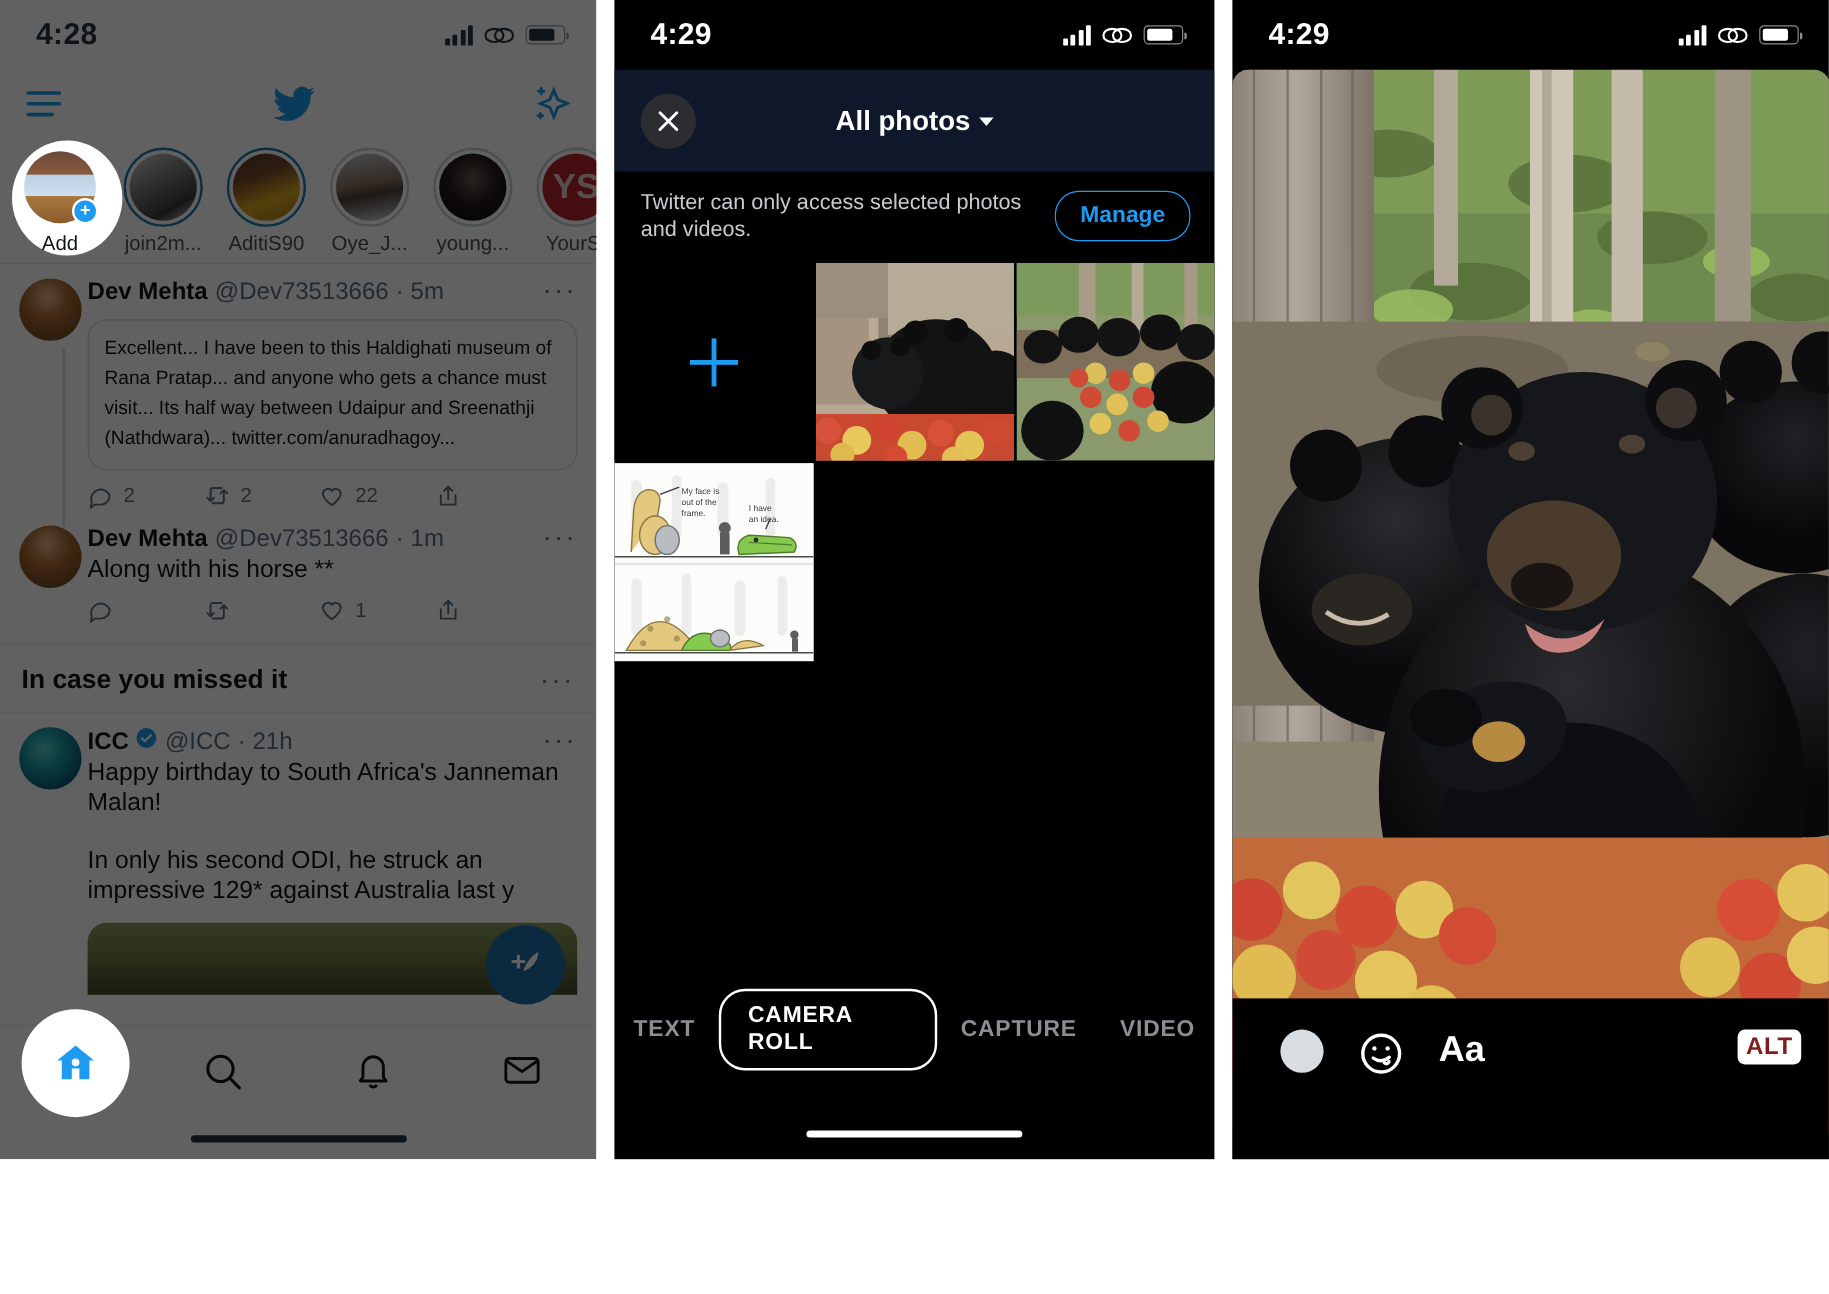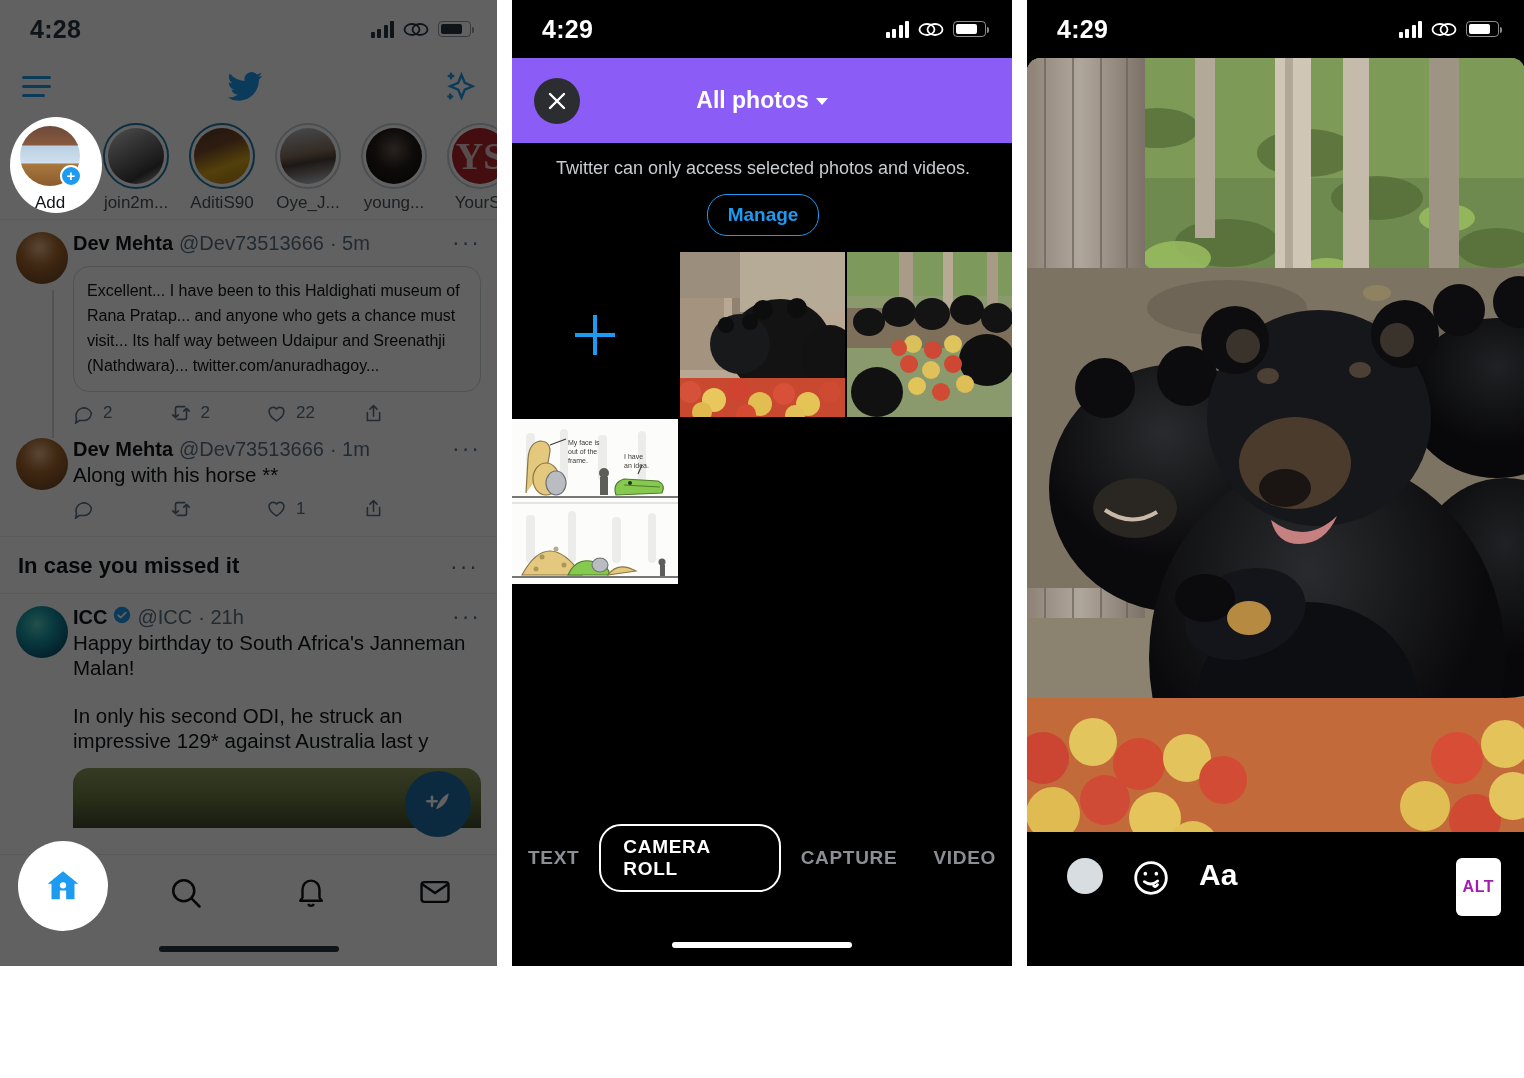--- a/index.html
+++ b/index.html
@@ -101,28 +101,28 @@
           border-radius:3px; background:#0f1419; z-index:33;}
 
   
   #panel2 { width: 500px; background:#000; color:#fff; }
   #panel2 .statusbar { color:#fff; }
   #panel2 .bars i, #panel3 .bars i { background:#fff; }
   #panel2 .batt, #panel3 .batt { border:1.6px solid rgba(255,255,255,.55); }
   #panel2 .batt::after, #panel3 .batt::after { background: rgba(255,255,255,.55); }
   #panel2 .batt i, #panel3 .batt i { background:#fff; }
 
-  .pp-header { height:85px; background:#8b5cf6; display:flex; align-items:center; padding:0 22px; position:relative;}
+  .pp-header { height:85px; background:#0f172a; display:flex; align-items:center; padding:0 22px; position:relative;}
   .close-btn { width:46px; height:46px; border-radius:50%; background:#2b2d31;
                display:flex; align-items:center; justify-content:center; cursor:pointer;}
   .pp-title { position:absolute; left:0; right:0; text-align:center; font-size:23px; font-weight:700; pointer-events:none;}
   .caret { display:inline-block; margin-left:7px; border-left:6px solid transparent; border-right:6px solid transparent;
            border-top:7px solid #fff; vertical-align:middle; }
 
-  .perm-bar { background:#000; padding:14px 20px 16px 22px; display:flex; align-items:center; gap:14px;flex-direction:column; }
+  .perm-bar { background:#000; padding:14px 20px 16px 22px; display:flex; align-items:center; gap:14px; }
   .perm-text { font-size:18px; line-height:23px; color:#c8ccd0; flex:1; }
   .manage-btn { border:1.6px solid #1d9bf0; color:#1d9bf0; border-radius:20px; padding:9px 20px;
                 font-size:19px; font-weight:700; white-space:nowrap; cursor:pointer;}
 
   .grid { display:grid; grid-template-columns:repeat(3,165.5px); gap:2px; }
   .cell { width:165.5px; height:165px; overflow:hidden; position:relative; background:#000; }
   .addcell { display:flex; align-items:center; justify-content:center; background:#000; }
   .plusicon { width:40px; height:40px; position:relative; }
   .plusicon::before, .plusicon::after { content:""; position:absolute; background:#1d9bf0; }
   .plusicon::before { left:18px; top:0; width:4px; height:40px; }
@@ -144,22 +144,22 @@
                align-items:center; padding:0 22px; z-index:10; }
   .back-btn { width:48px; height:48px; border-radius:50%; background:rgba(0,0,0,.55);
               display:flex; align-items:center; justify-content:center; cursor:pointer;}
   .chev-dn { margin-left:auto; margin-right:18px; cursor:pointer;}
   .fleet-btn { background:#1d9bf0; color:#fff; border-radius:22px; padding:9px 25px;
                font-size:22px; font-weight:700; cursor:pointer;}
   .fleet-bottom { position:absolute; left:0; right:0; bottom:0; height:134px; background:#000;
                   display:flex; align-items:flex-start; padding:26px 24px 0 40px; gap:28px; z-index:10;}
   .draw-dot { width:36px; height:36px; border-radius:50%; background:#d8dde2; }
   .aa { font-size:30px; font-weight:700; line-height:34px; }
-  .alt-badge { margin-left:auto; background:#fff; color:#a21caf; font-size:16px; font-weight:700;
-               border-radius:6px; padding:20px 7px; letter-spacing:.5px;}
+  .alt-badge { margin-left:auto; background:#fff; color:#7f1d1d; font-size:20px; font-weight:700;
+               border-radius:6px; padding:3px 7px; letter-spacing:.5px;}
 </style>
 </head>
 <body>
 
 <div class="stage">
 
   <div class="panel" id="panel1">
     <div class="content">
 
       <div class="statusbar">
@@ -224,21 +224,21 @@
           <div class="nm">Oye_J...</div>
         </div>
         <div class="story">
           <div class="ring seen">
             <div class="av" style="background:radial-gradient(circle at 50% 38%,#6a5a52 0%,#241d1a 45%,#0d0b0a 100%)"></div>
           </div>
           <div class="nm">young...</div>
         </div>
         <div class="story">
           <div class="ring seen">
-            <div class="av" style="background:#b3232c;display:flex;align-items:center;justify-content:center;color:#e9c7c7;font-size:38px;font-weight:700;font-family:Liberation Serif, serif;">YS</div>
+            <div class="av" style="background:#b3232c;display:flex;align-items:center;justify-content:center;color:#e9c7c7;font-size:29px;font-weight:700;">YS</div>
           </div>
           <div class="nm">YourSt</div>
         </div>
       </div>
 
       <div class="divider"></div>
 
       <div class="tweet">
         <div class="thread-line"></div>
         <div class="pfp" style="background:radial-gradient(circle at 45% 30%,#e8b98a 0%,#a8682f 40%,#5b3b1c 100%)"></div>

